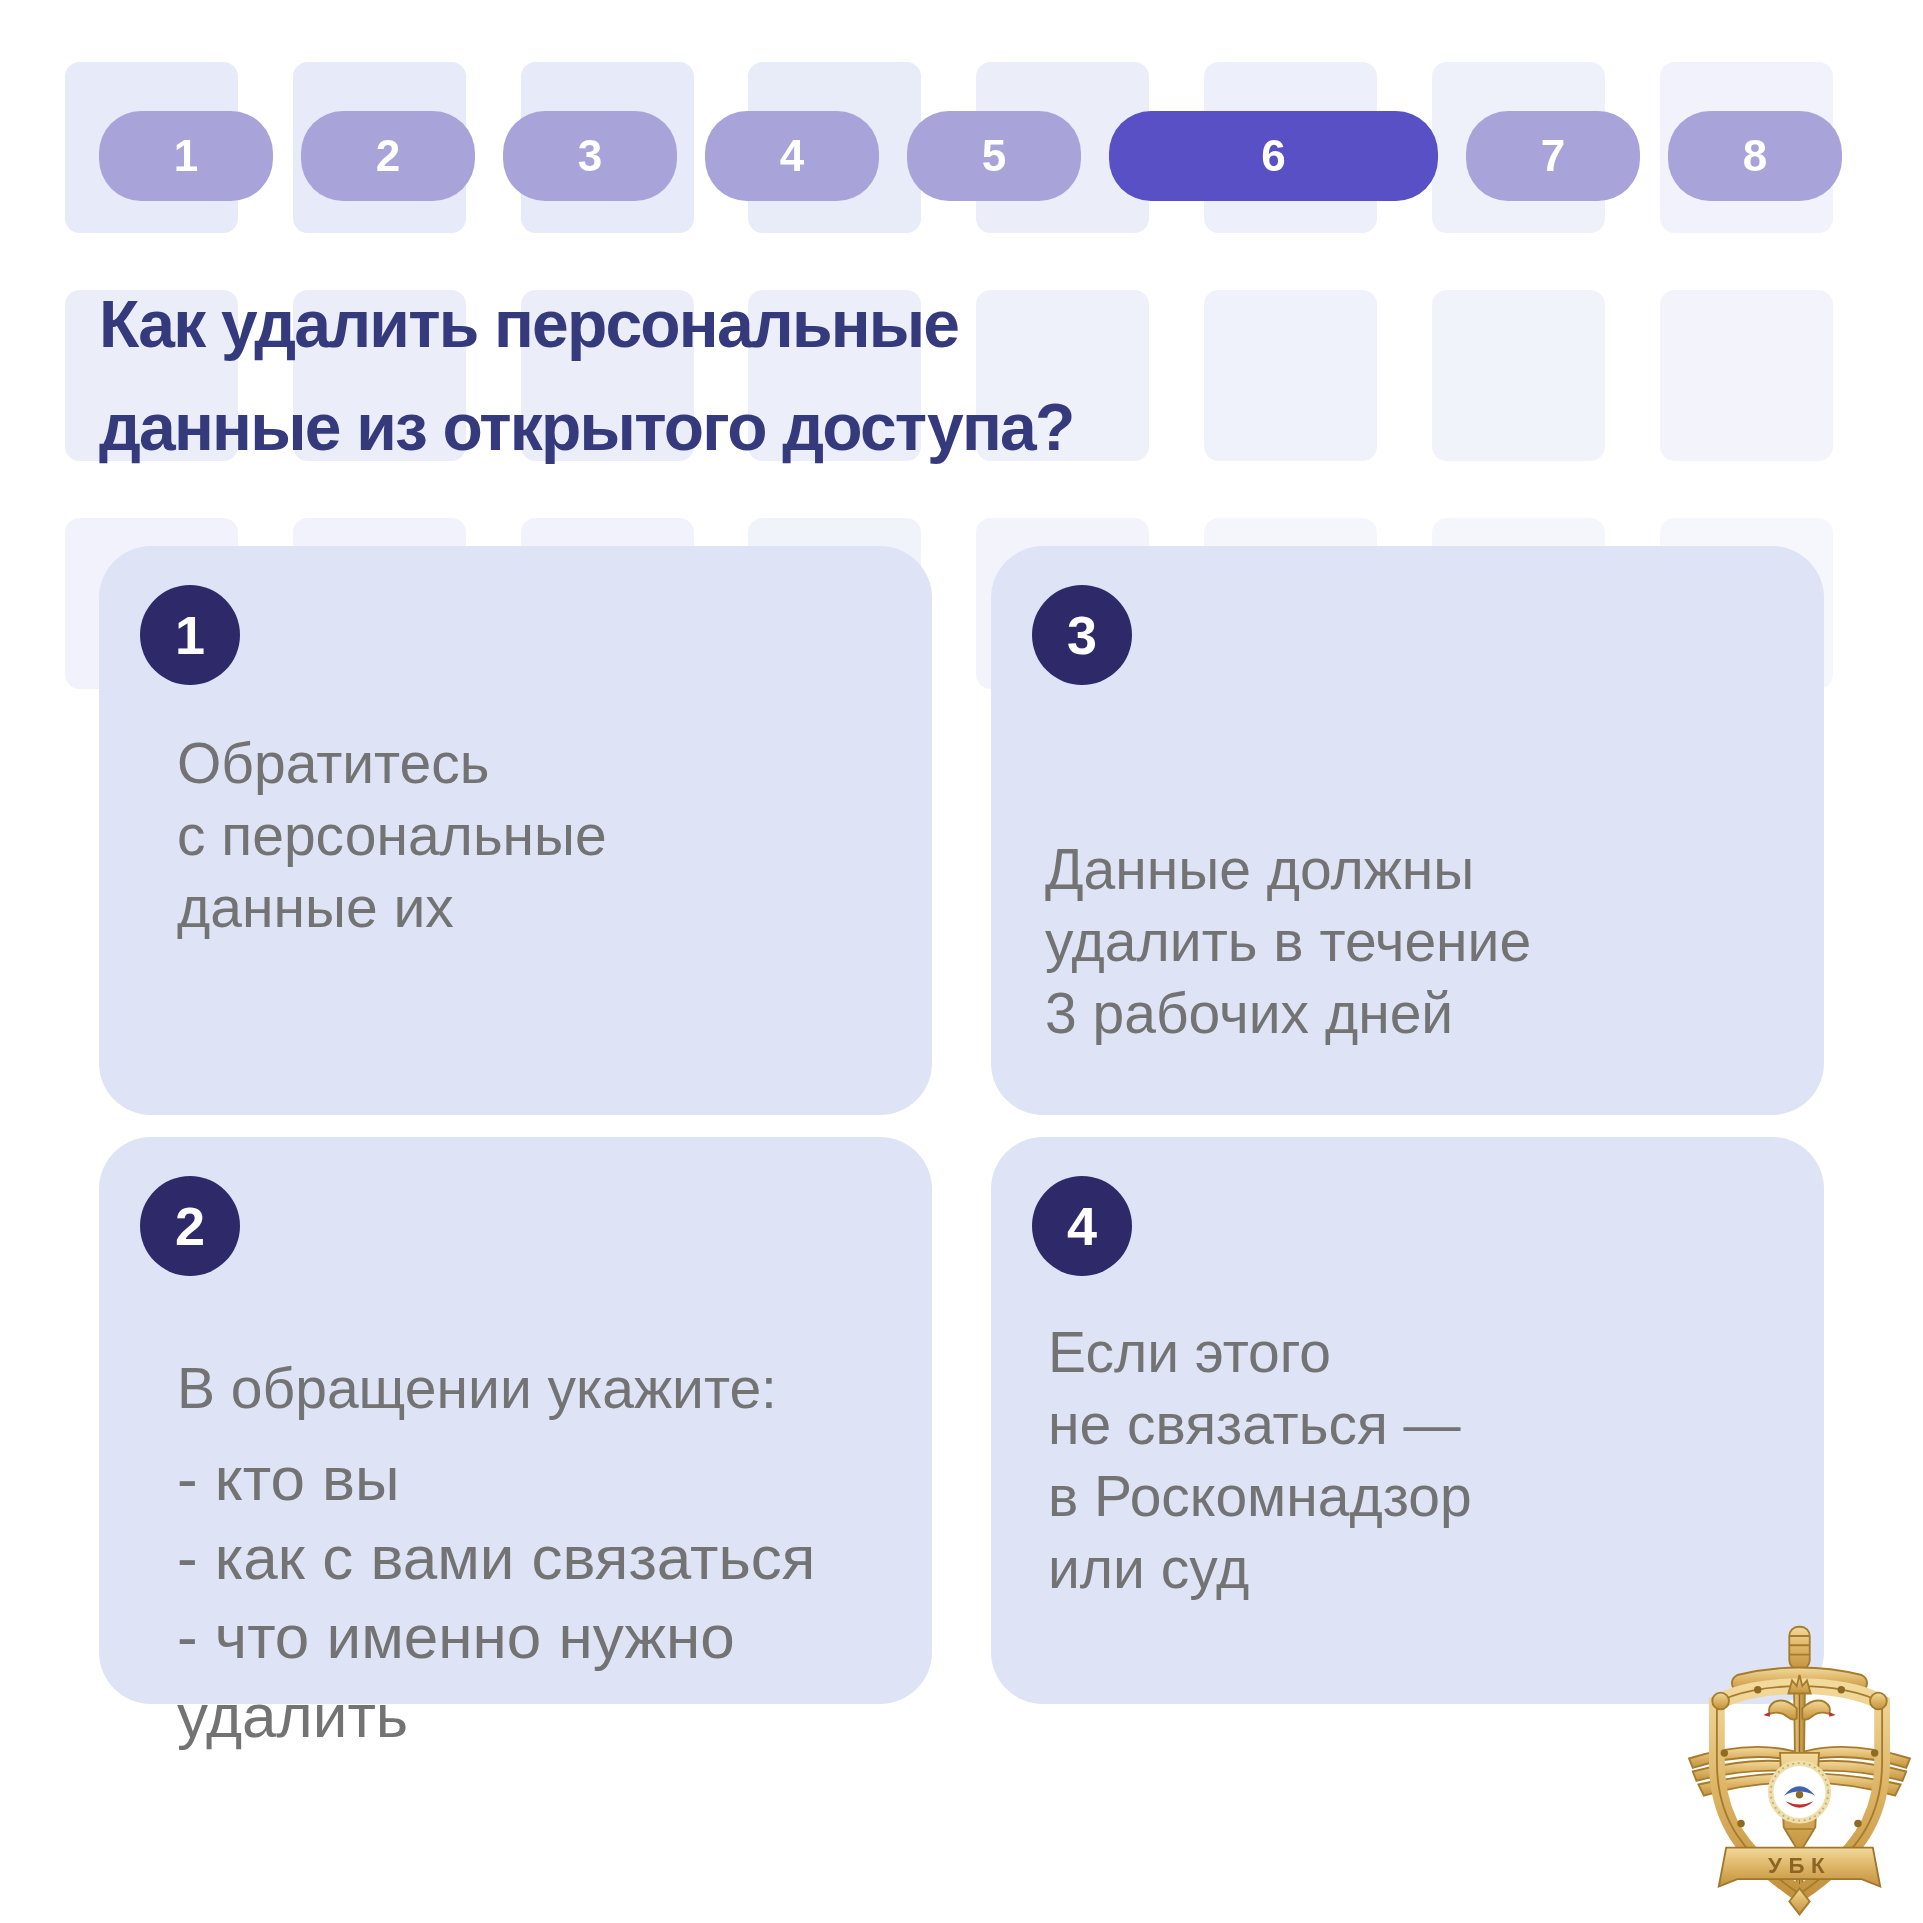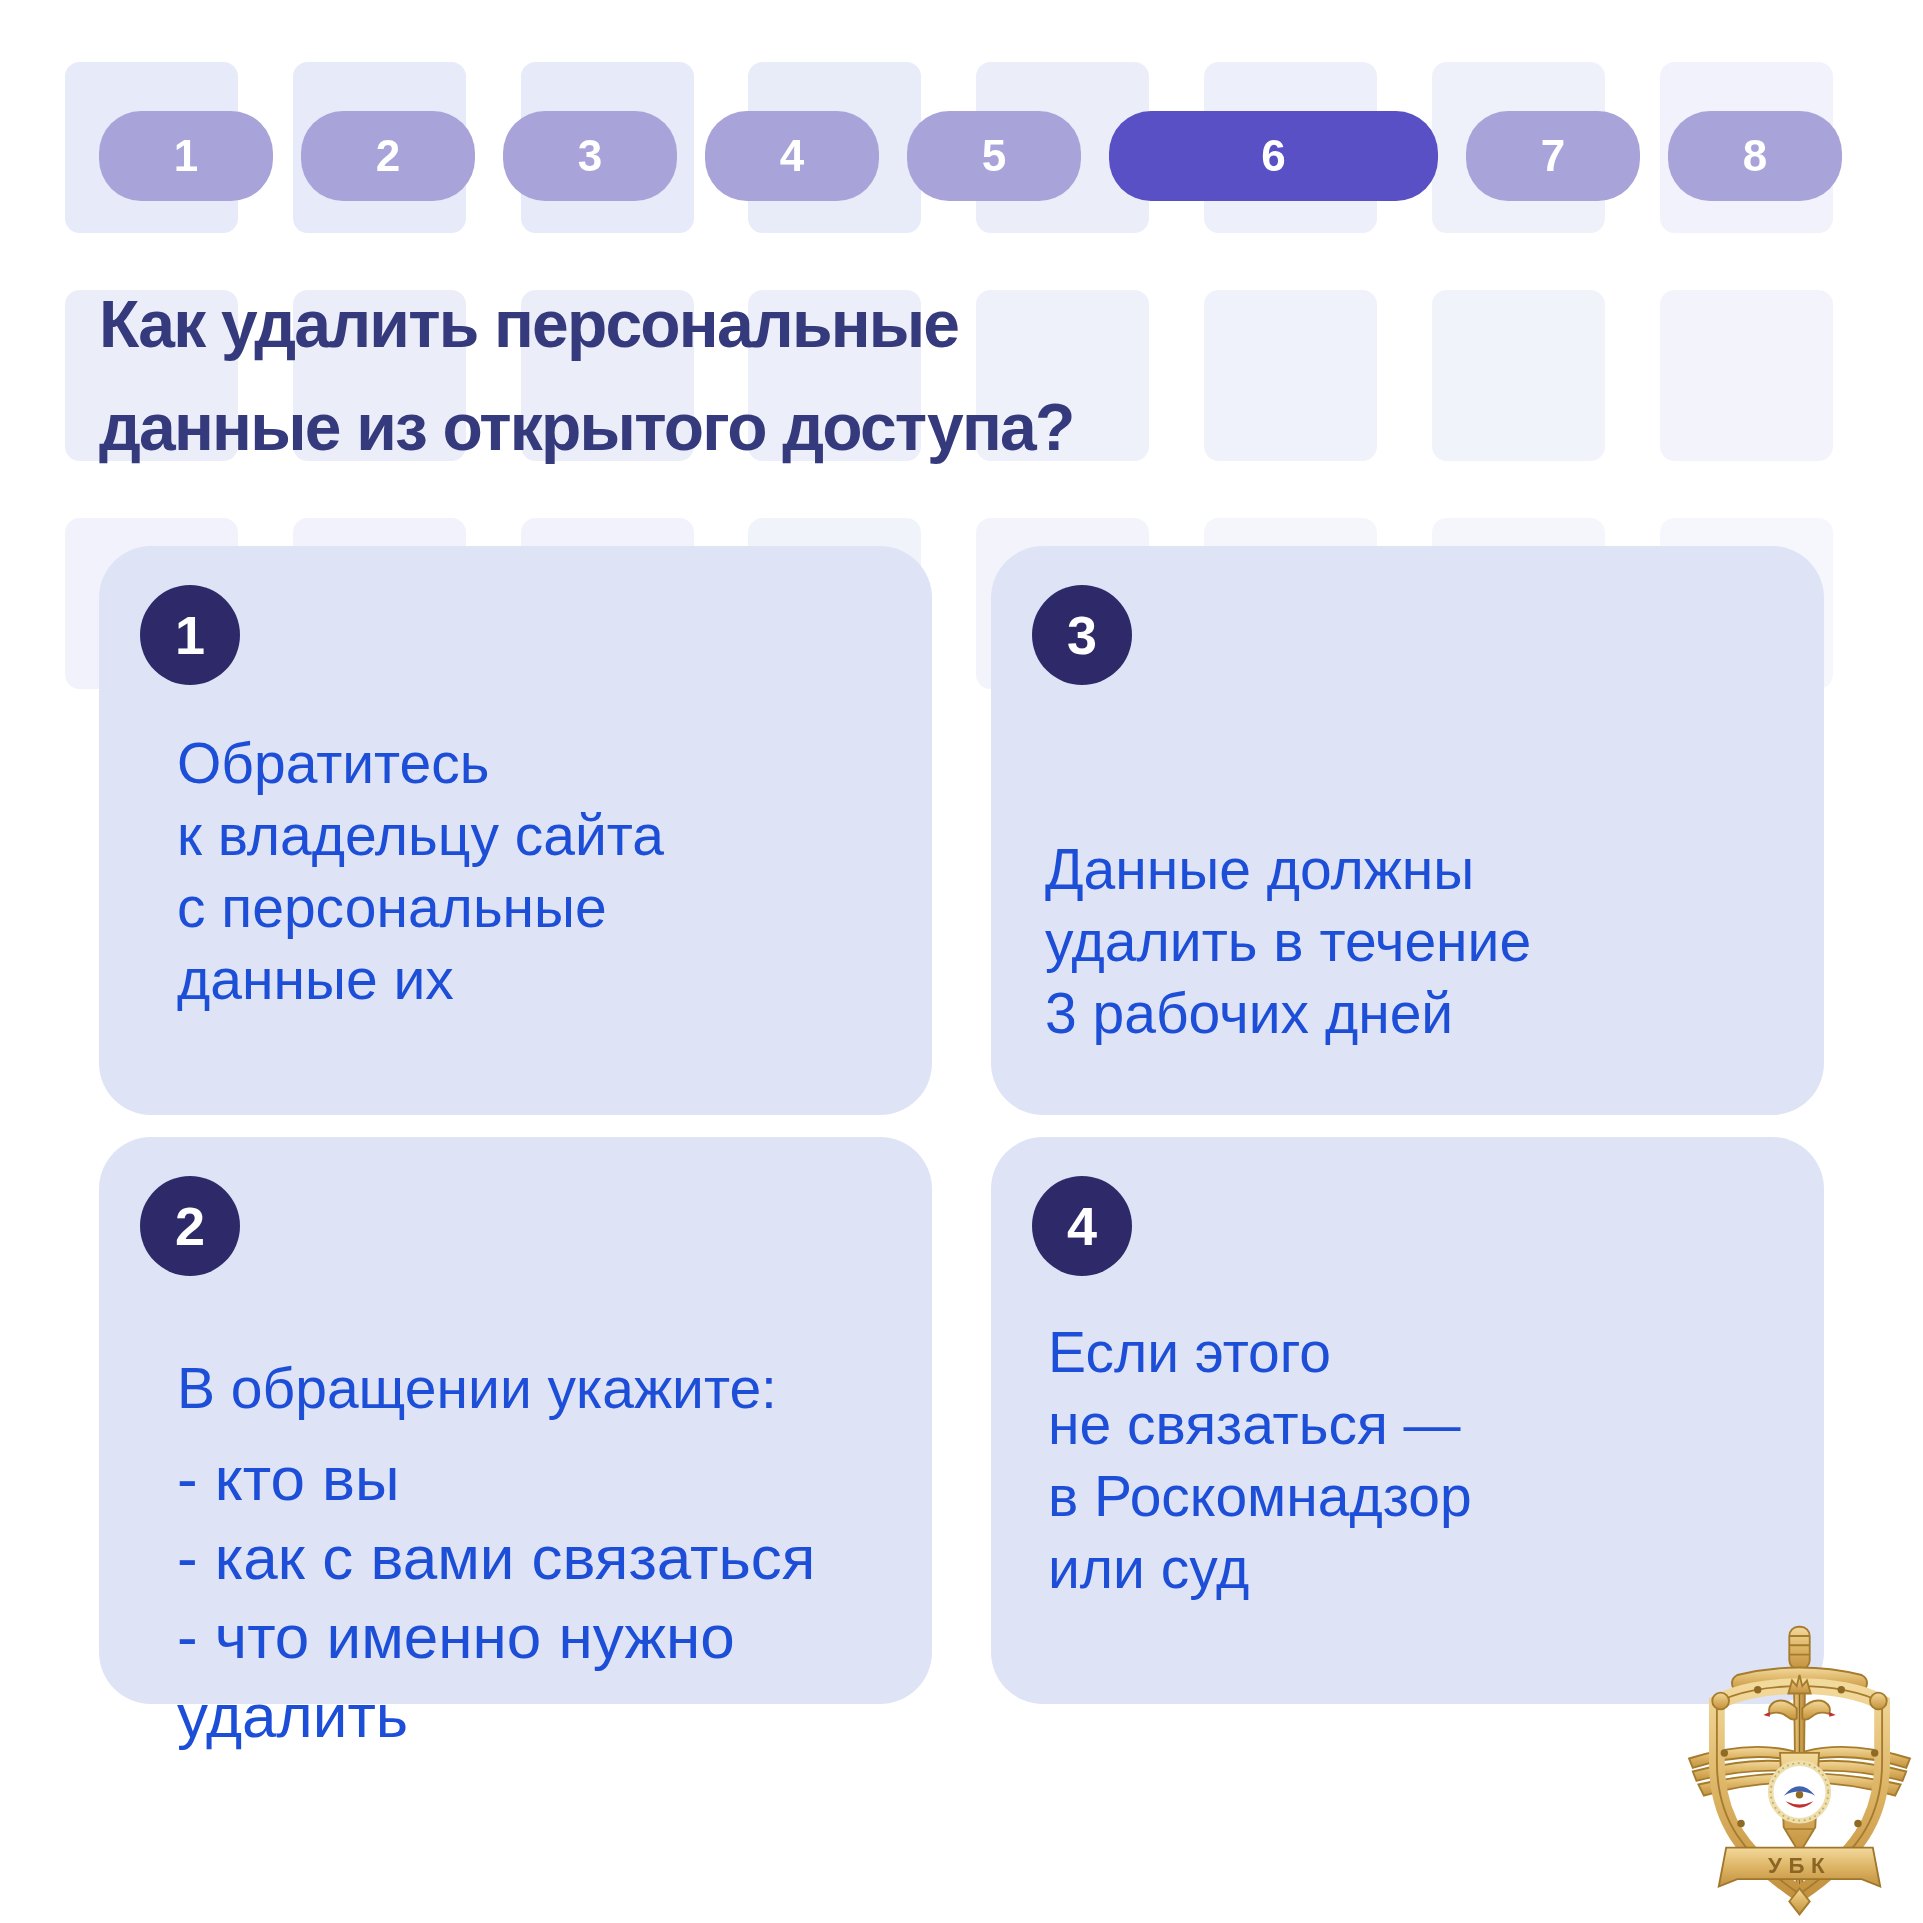--- a/index.html
+++ b/index.html
@@ -25,21 +25,21 @@
   .card{position:absolute;background:#dee3f5;border-radius:52px;z-index:1;}
   .card.c1{left:99px; top:546px; width:833px;height:569px;}
   .card.c3{left:991px;top:546px; width:833px;height:569px;}
   .card.c2{left:99px; top:1137px;width:833px;height:567px;}
   .card.c4{left:991px;top:1137px;width:833px;height:567px;}
   .badge{
     position:absolute;left:41px;top:39px;width:100px;height:100px;border-radius:50%;
     background:#2e2a6a;display:flex;align-items:center;justify-content:center;
     color:#fff;font-size:54px;font-weight:bold;
   }
-  .card-text{position:absolute;color:#1d4ed8;font-size:57px;line-height:72px;}
+  .card-text{position:absolute;color:#737373;font-size:57px;line-height:72px;}
   .c1 .card-text{left:78px;top:181px;}
   .c2 .card-text{left:78px;top:199px;margin-top:16px;}
   .c3 .card-text{left:54px;top:287px;}
   .c4 .card-text{left:57px;top:179px;}
   .bullets{margin-top:14.8px;font-size:62px;line-height:79px;}
   
   .emblem{position:absolute;left:1683px;top:1623px;width:233px;height:297px;z-index:3;}
 </style>
 </head>
 <body>
@@ -104,21 +104,20 @@
     <div>Как удалить персональные</div>
     <div>данные из открытого доступа?</div>
   </div>
 
   <div class="card c1">
     <div class="badge">
       <span>1</span>
     </div>
     <div class="card-text">
       <div>Обратитесь</div>
-      <div>к владельцу сайта</div>
       <div>с персональные</div>
       <div>данные их</div>
     </div>
   </div>
 
   <div class="card c3">
     <div class="badge">
       <span>3</span>
     </div>
     <div class="card-text">

